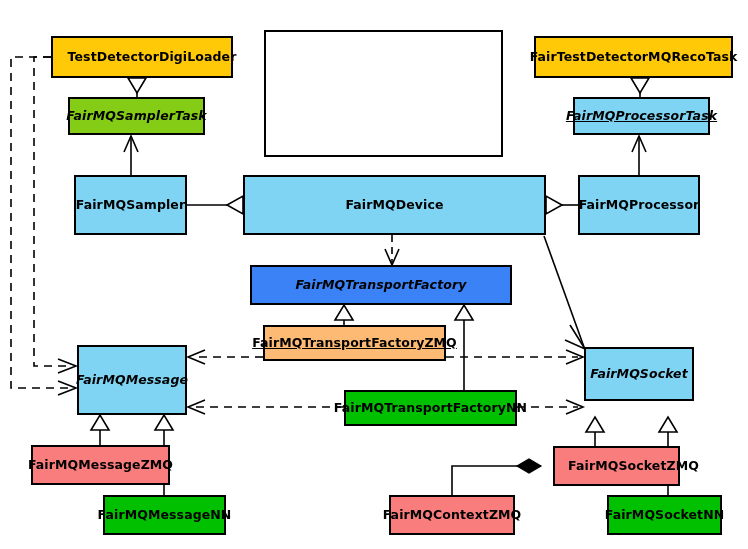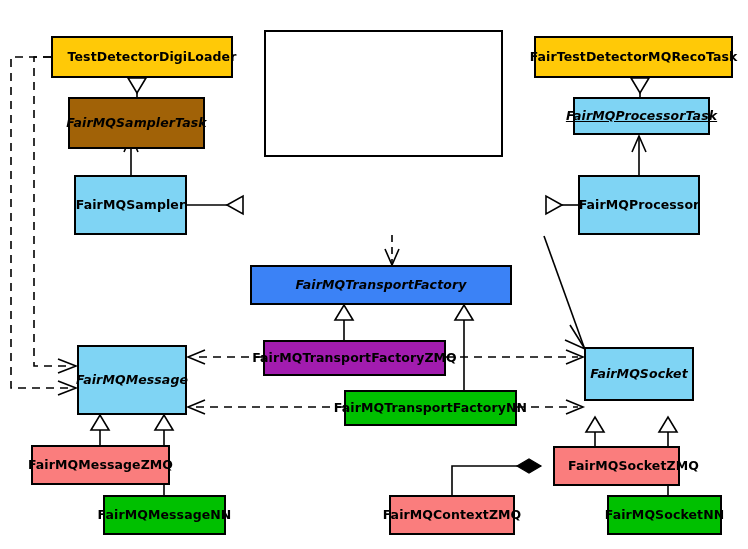--- a/index.html
+++ b/index.html
@@ -173,36 +173,39 @@
       <path d="M 541,466 L 529,459 L 517,466 L 529,473 Z" fill="#000000" stroke="#000" stroke-width="1.2"></path>
     </g>
   </svg>
 
   <div class="node" style="left: 51px; top: 36px; width: 182px; height: 42px; background: rgb(255, 201, 7); padding-left: 20px;">
       <span>TestDetectorDigiLoader</span>
     </div>
   <div class="node" style="left: 534px; top: 36px; width: 199px; height: 42px; background: rgb(255, 201, 7);">
       <span>FairTestDetectorMQRecoTask</span>
     </div>
-  <div class="node abstract" style="left: 68px; top: 97px; width: 137px; height: 52px; background: #a16207; font-style: italic; text-align: center;">
+  <div class="node abstract" style="left: 68px; top: 97px; width: 137px; height: 38px; background: #84cc16; font-style: italic; text-align: center;">
       <span>FairMQSamplerTask</span>
     </div>
   <div class="node abstract" style="left: 573px; top: 97px; width: 137px; height: 38px; background: rgb(127, 212, 244); font-style: italic; text-decoration: underline;">
       <span>FairMQProcessorTask</span>
     </div>
   <div class="node" style="left: 74px; top: 175px; width: 113px; height: 60px; background: rgb(127, 212, 244);">
       <span>FairMQSampler</span>
     </div>
+  <div class="node" style="left: 243px; top: 175px; width: 303px; height: 60px; background: rgb(127, 212, 244);">
+      <span>FairMQDevice</span>
+    </div>
   <div class="node" style="left: 578px; top: 175px; width: 122px; height: 60px; background: rgb(127, 212, 244);">
       <span>FairMQProcessor</span>
     </div>
   <div class="node abstract" style="left: 250px; top: 265px; width: 262px; height: 40px; background: #3b82f6; font-style: italic;">
       <span>FairMQTransportFactory</span>
     </div>
-  <div class="node" style="left: 263px; top: 340px; width: 183px; height: 36px; background: #a21caf;">
+  <div class="node" style="left: 263px; top: 325px; width: 183px; height: 36px; background: #fdba74; text-decoration: underline;">
       <span>FairMQTransportFactoryZMQ</span>
     </div>
   <div class="node" style="left: 344px; top: 390px; width: 173px; height: 36px; background: rgb(0, 192, 0); justify-content: center;">
       <span>FairMQTransportFactoryNN</span>
     </div>
   <div class="node abstract" style="left: 77px; top: 345px; width: 110px; height: 70px; background: rgb(127, 212, 244); font-style: italic;">
       <span>FairMQMessage</span>
     </div>
   <div class="node abstract" style="left: 584px; top: 347px; width: 110px; height: 54px; background: rgb(127, 212, 244); font-style: italic;">
       <span>FairMQSocket</span>

